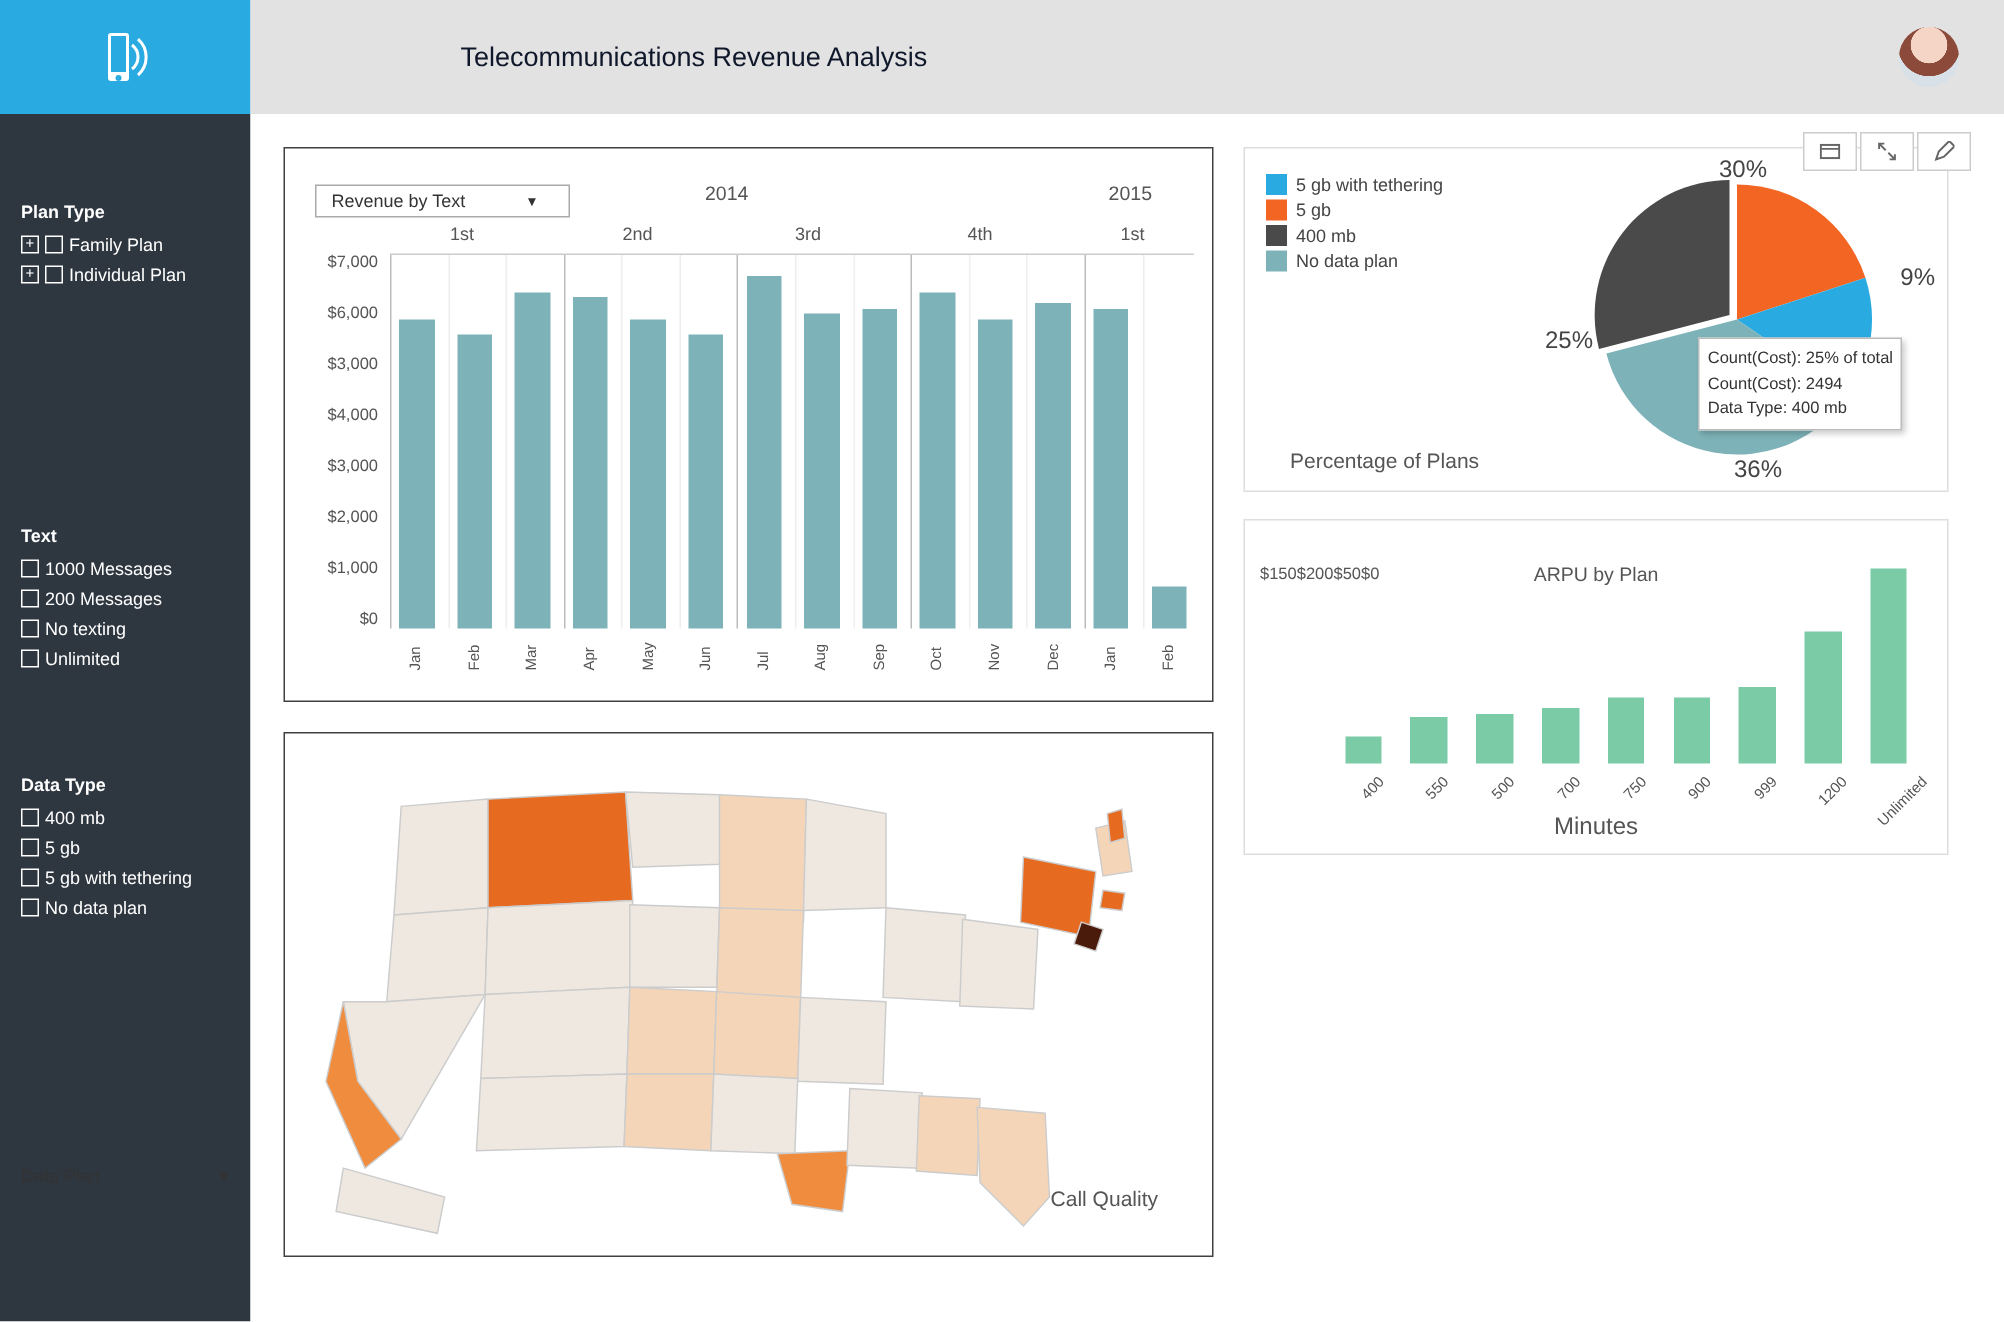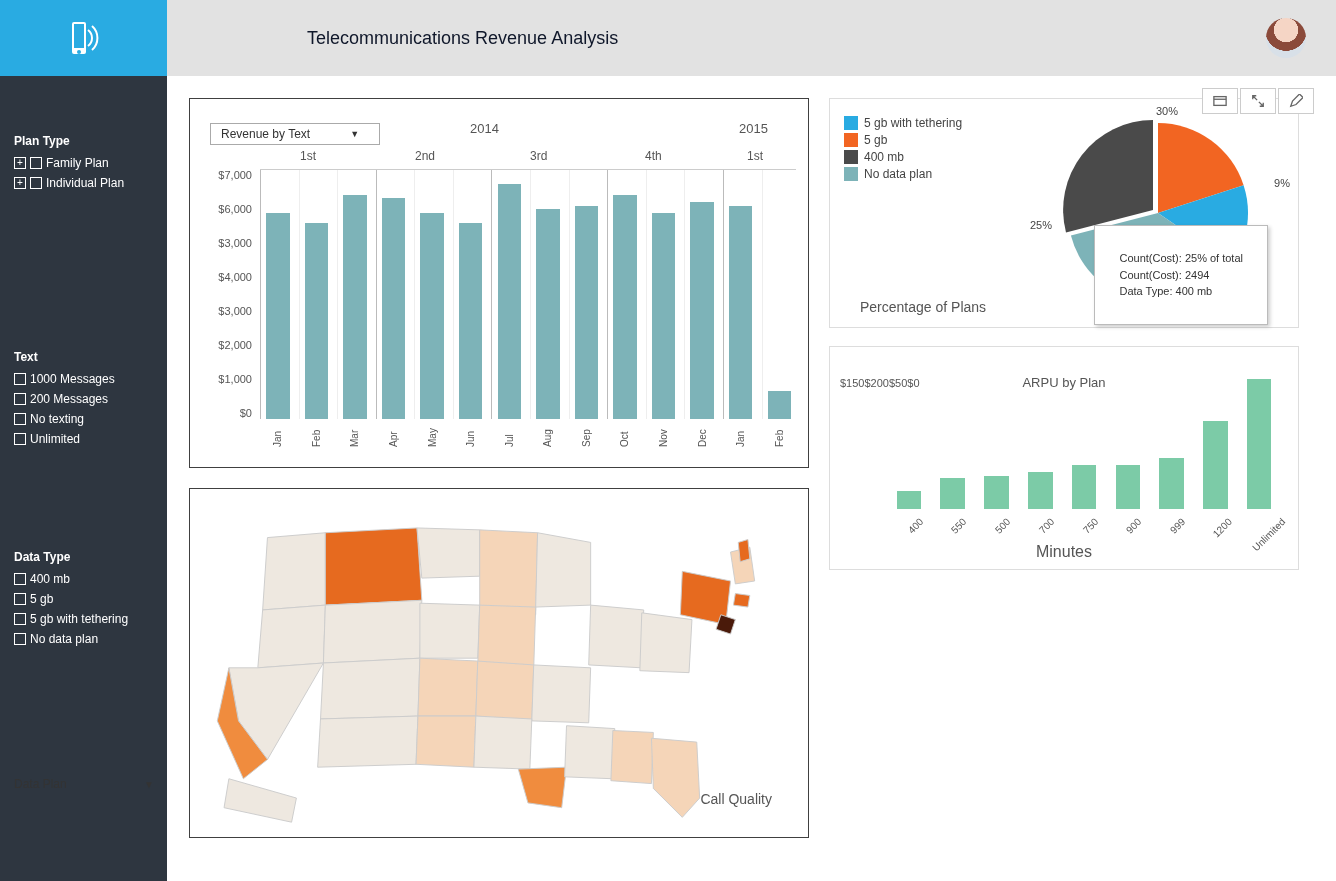--- a/index.html
+++ b/index.html
@@ -51,22 +51,22 @@
 .map-title { bottom: 30px; right: 36px; text-align: right; }
 
 
 .pie-right { grid-column: 2; grid-row: 1; display: flex; flex-direction: column; gap: 16px; }
 .pie-card { border: 1px solid #ddd; padding: 14px; position: relative; height: 230px; }
 .pie-legend { font-size: 12px; color: #444; }
 .pie-legend div { display: flex; align-items: center; gap: 6px; margin: 3px 0; }
 .sw { width: 14px; height: 14px; display: inline-block; }
 .pie-svg { position: absolute; right: 40px; top: 14px; width: 200px; height: 200px; }
 .pie-title { bottom: 12px; left: 30px; }
-.pie-lbl { position: absolute; font-size: 11px; color: #444; }
-.tooltip { position: absolute; right: 30px; top: 126px; background: #fff; border: 1px solid #bbb; box-shadow: 2px 2px 4px rgba(0,0,0,.2); padding: 24px; font-size: 11px; line-height: 1.5; z-index: 5; }
+.pie-lbl { position: absolute; font-size: 16px; color: #444; }
+.tooltip { position: absolute; right: 30px; top: 126px; background: #fff; border: 1px solid #bbb; box-shadow: 2px 2px 4px rgba(0,0,0,.2); padding: 5px; font-size: 11px; line-height: 1.5; z-index: 5; }
 
 
 .arpu-card { border: 1px solid #ddd; padding: 10px; height: 224px; position: relative; }
 .arpu-title { top: 28px; left: 50%; transform: translateX(-50%); font-size: 13px; }
 .arpu-y { position: absolute; left: 10px; top: 30px; bottom: 60px; width: 44px; display: flex; flex-direction: row; justify-content: space-between; text-align: right; font-size: 11px; color: #555; }
 .arpu-bars { position: absolute; left: 60px; right: 20px; top: 30px; bottom: 60px; display: flex; align-items: flex-end; gap: 6px; }
 .arpu-col { flex: 1; display: flex; flex-direction: column; align-items: center; }
 .arpu-col .bar { width: 65%; background: #7ccba7; }
 .arpu-col .lab { font-size: 10px; color: #555; transform: rotate(-45deg); transform-origin: top right; position: absolute; bottom: -18px; white-space: nowrap; }
 .arpu-xlabel { position: absolute; bottom: 8px; left: 50%; transform: translateX(-50%); font-size: 16px; color: #555; }
@@ -115,21 +115,21 @@
       </div>
     <div class="filter-item">
         <span class="chk"></span>
         <span>No texting</span>
       </div>
     <div class="filter-item">
         <span class="chk"></span>
         <span>Unlimited</span>
       </div>
 
-    <div class="group-title" style="margin-top:104px">Data Type</div>
+    <div class="group-title" style="margin-top:70px">Data Type</div>
     <div class="filter-item">
         <span class="chk"></span>
         <span>400 mb</span>
       </div>
     <div class="filter-item">
         <span class="chk"></span>
         <span>5 gb</span>
       </div>
     <div class="filter-item">
         <span class="chk"></span>

